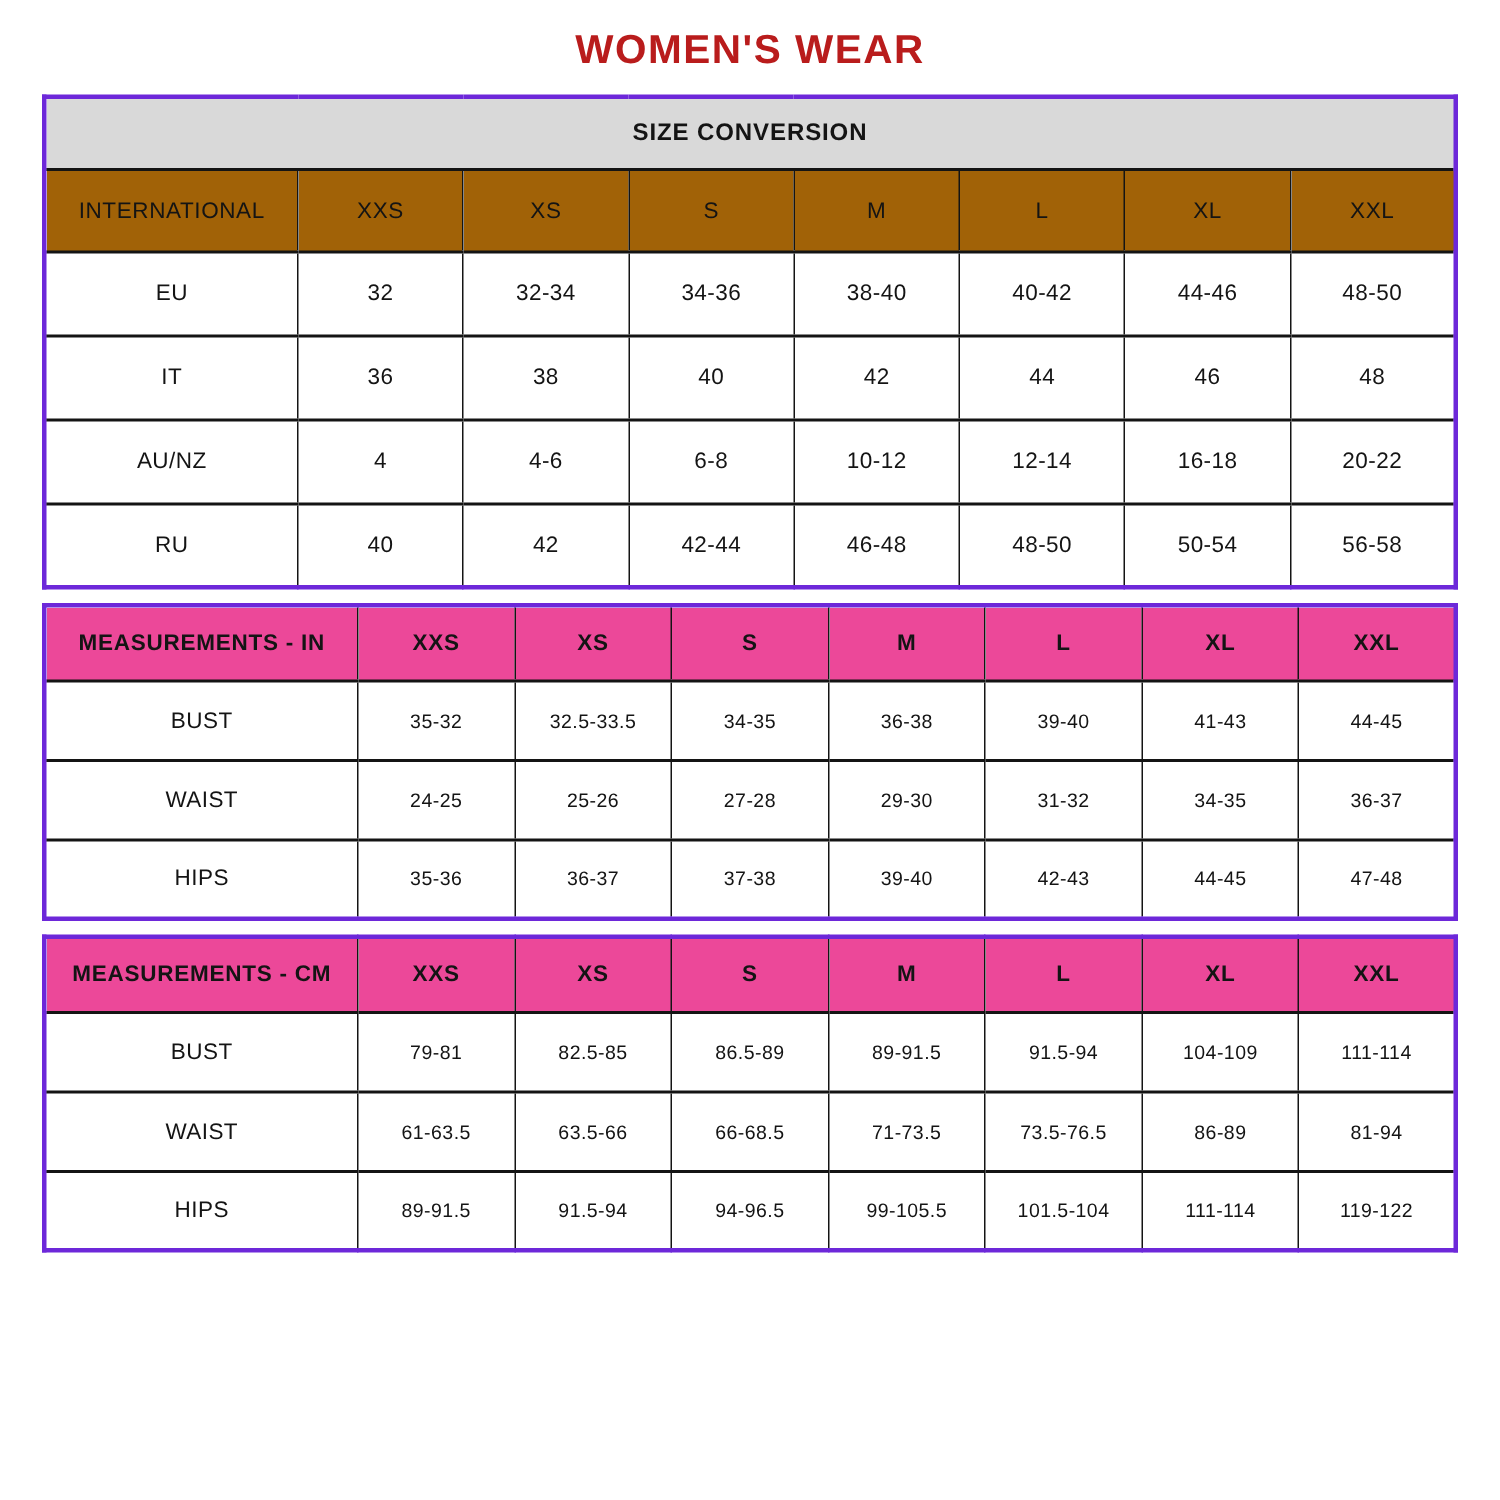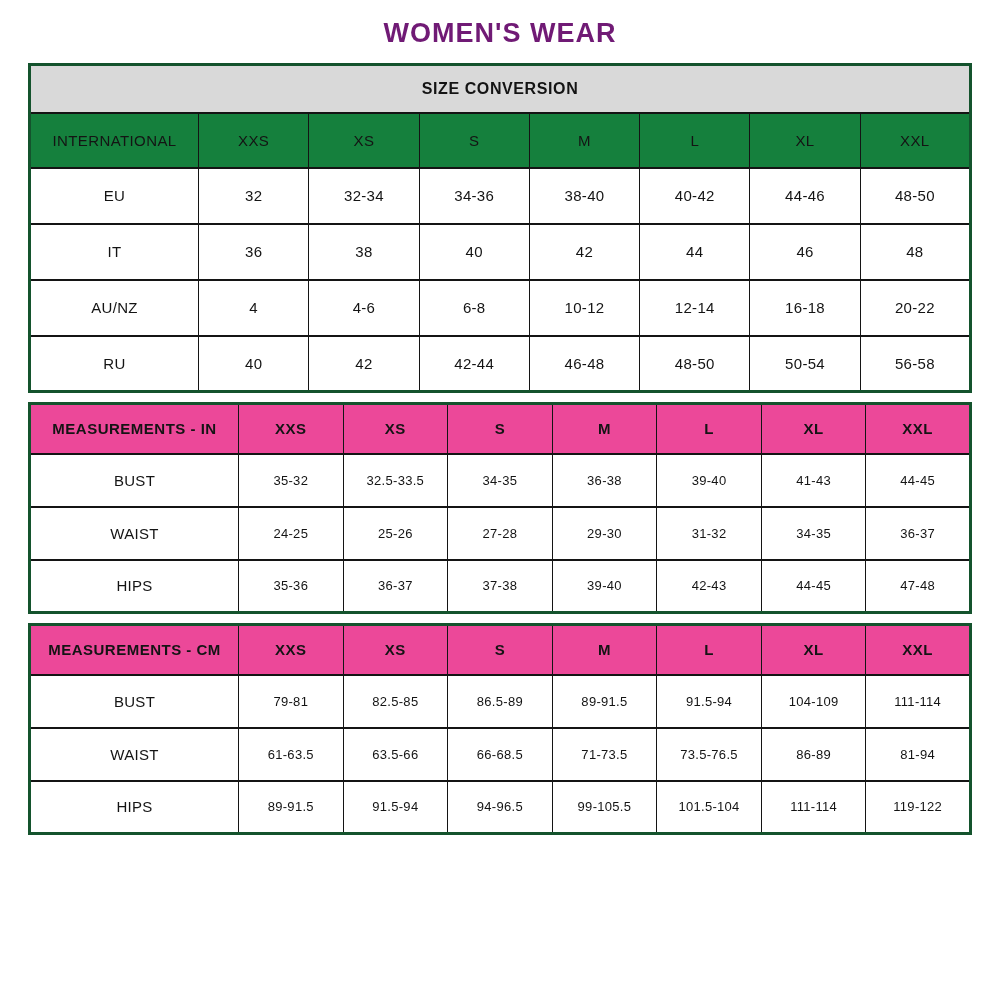--- a/index.html
+++ b/index.html
@@ -16,28 +16,28 @@
     min-height: 1000px;
     padding: 12px 0 14px 0;
   }
   .title {
     margin: 0;
     padding: 6px 0 14px 0;
     text-align: center;
     font-size: 27px;
     font-weight: 700;
     letter-spacing: 1px;
-    color: #701a75;
+    color: #b91c1c;
   }
   table {
     border-collapse: collapse;
     table-layout: fixed;
     width: 944px;
     margin: 0 auto 9px auto;
-    border: 3px solid #14532d;
+    border: 3px solid #6d28d9;
   }
   th, td {
     border: 1.5px solid #141414;
     border-top-width: 2px;
     border-bottom-width: 2px;
     text-align: center;
     vertical-align: middle;
     padding: 2px 4px;
     overflow: hidden;
     white-space: nowrap;
@@ -45,21 +45,21 @@
   
   .size-table col.label { width: 169px; }
   .size-table .title-cell {
     background: #d9d9d9;
     height: 48px;
     font-size: 16px;
     font-weight: 700;
     letter-spacing: 0.6px;
   }
   .size-table thead .col-head {
-    background: #15803d;
+    background: #a16207;
     font-weight: 400;
     height: 55px;
     font-size: 15px;
     letter-spacing: 0.4px;
   }
   .size-table tbody td {
     height: 56px;
     font-size: 15px;
     font-weight: 400;
     letter-spacing: 0.3px;

